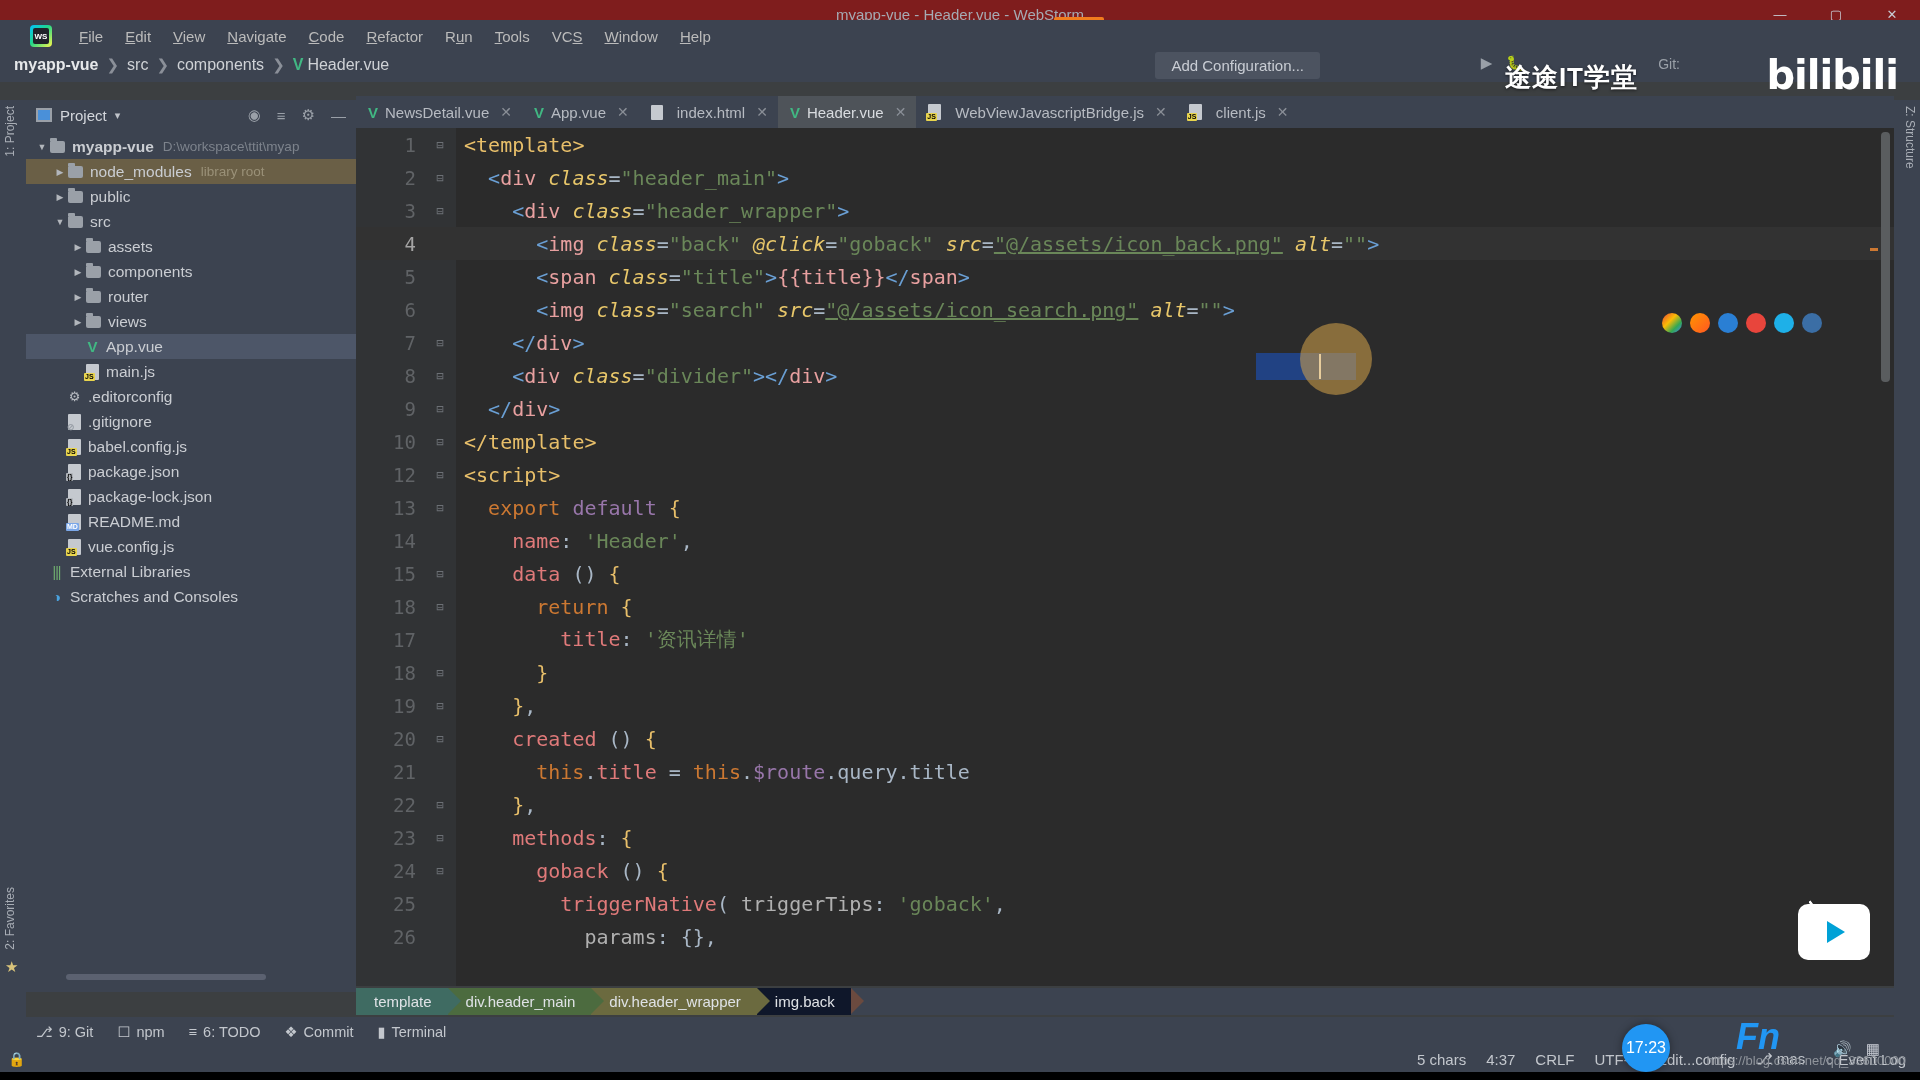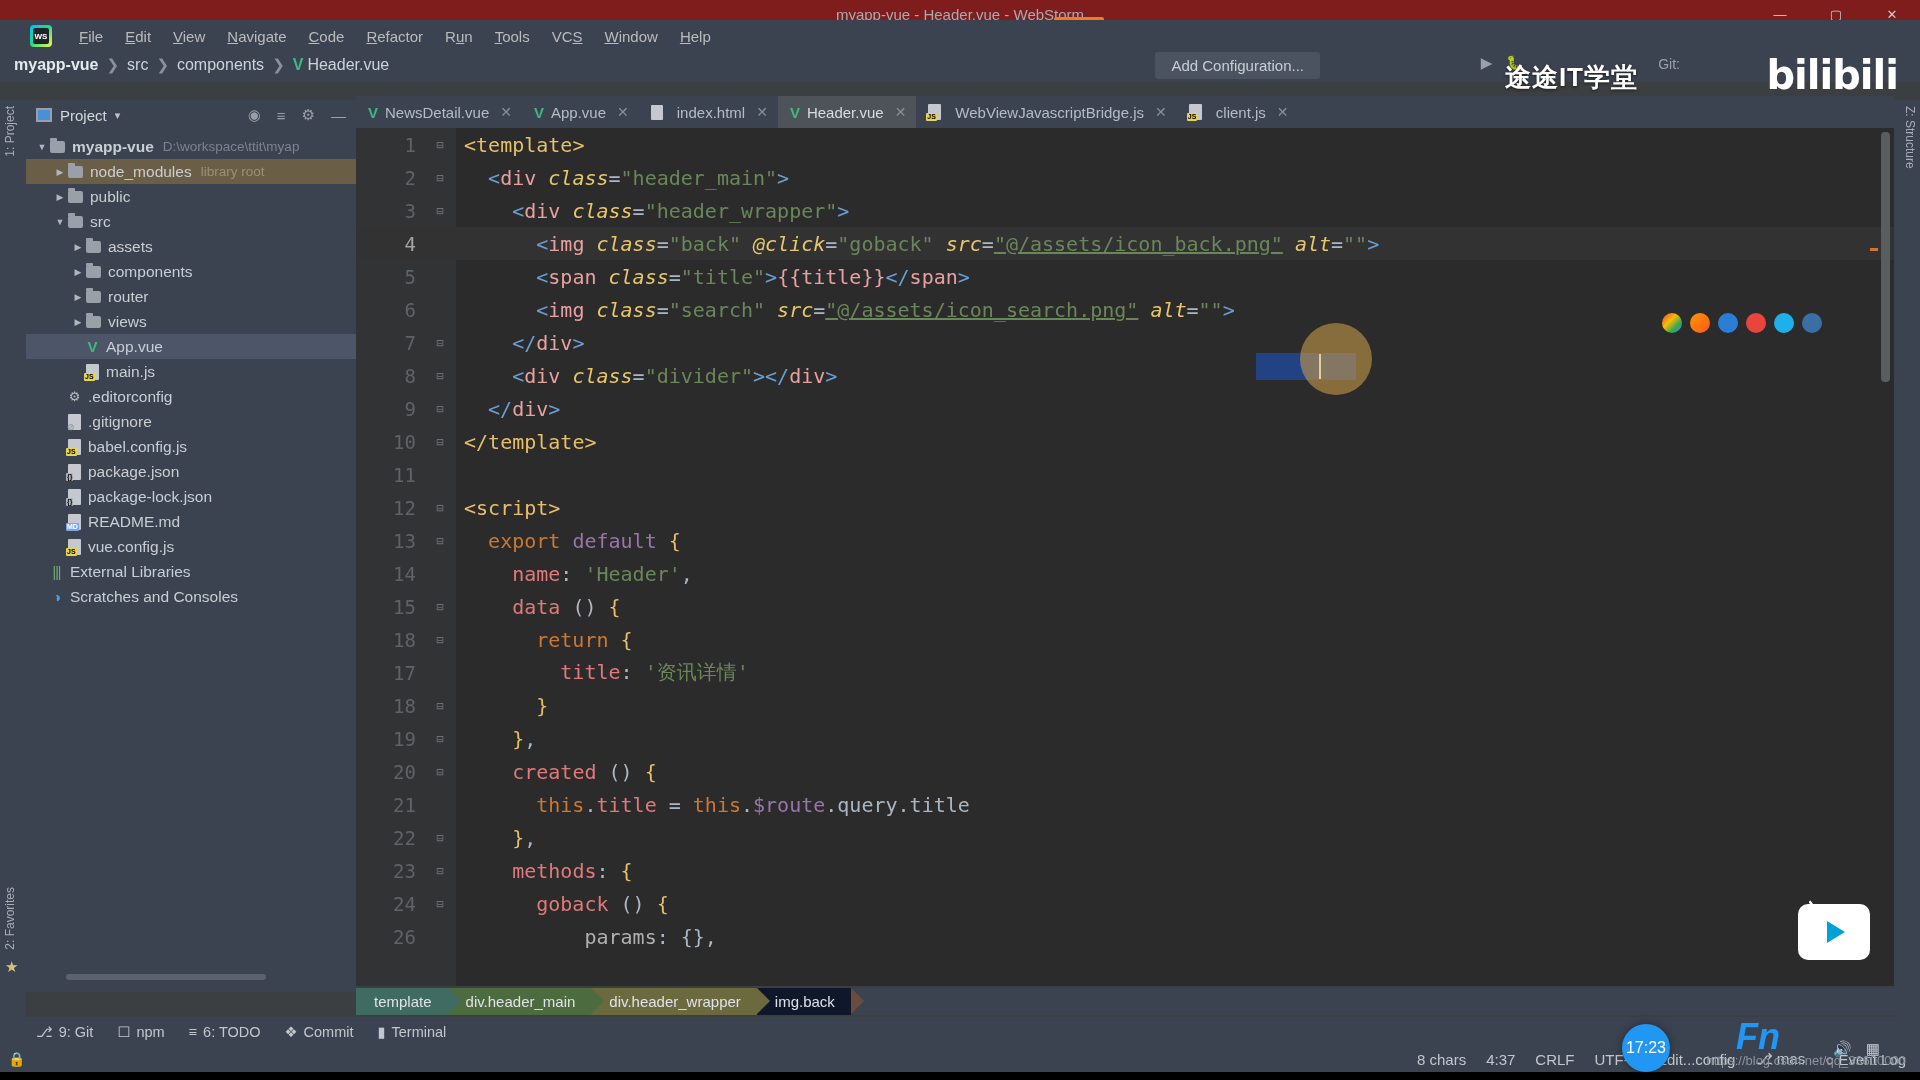--- a/index.html
+++ b/index.html
@@ -514,34 +514,34 @@
         <div class="cline"><span class="lnum">1</span><span class="fold">⊟</span><span class="ctext"><span class="tag">&lt;</span><span class="tag">template</span><span class="tag">&gt;</span></span></div>
         <div class="cline"><span class="lnum">2</span><span class="fold">⊟</span><span class="ctext"><span class="punc">  &lt;</span><span class="tagn">div</span><span class="plain"> </span><span class="attr">class</span><span class="plain">=</span><span class="str">"header_main"</span><span class="punc">&gt;</span></span></div>
         <div class="cline"><span class="lnum">3</span><span class="fold">⊟</span><span class="ctext"><span class="punc">    &lt;</span><span class="tagn">div</span><span class="plain"> </span><span class="attr">class</span><span class="plain">=</span><span class="str">"header_wrapper"</span><span class="punc">&gt;</span></span></div>
         <div class="cline cursorline"><span class="lnum">4</span><span class="fold"></span><span class="ctext"><span class="punc">      &lt;</span><span class="tagn">img</span><span class="plain"> </span><span class="attr">class</span><span class="plain">=</span><span class="str">"back"</span><span class="plain"> </span><span class="attr">@click</span><span class="plain">=</span><span class="str">"goback"</span><span class="plain"> </span><span class="attr">src</span><span class="plain">=</span><span class="strl">"@/assets/icon_back.png"</span><span class="plain"> </span><span class="attr">alt</span><span class="plain">=</span><span class="str">""</span><span class="punc">&gt;</span></span></div>
         <div class="cline"><span class="lnum">5</span><span class="fold"></span><span class="ctext"><span class="punc">      &lt;</span><span class="tagn">span</span><span class="plain"> </span><span class="attr">class</span><span class="plain">=</span><span class="str">"title"</span><span class="punc">&gt;</span><span class="mustache">{{title}}</span><span class="punc">&lt;/</span><span class="tagn">span</span><span class="punc">&gt;</span></span></div>
         <div class="cline"><span class="lnum">6</span><span class="fold"></span><span class="ctext"><span class="punc">      &lt;</span><span class="tagn">img</span><span class="plain"> </span><span class="attr">class</span><span class="plain">=</span><span class="str">"search"</span><span class="plain"> </span><span class="attr">src</span><span class="plain">=</span><span class="strl">"@/assets/icon_search.png"</span><span class="plain"> </span><span class="attr">alt</span><span class="plain">=</span><span class="str">""</span><span class="punc">&gt;</span></span></div>
         <div class="cline"><span class="lnum">7</span><span class="fold">⊟</span><span class="ctext"><span class="punc">    &lt;/</span><span class="tagn">div</span><span class="punc">&gt;</span></span></div>
         <div class="cline"><span class="lnum">8</span><span class="fold">⊟</span><span class="ctext"><span class="punc">    &lt;</span><span class="tagn">div</span><span class="plain"> </span><span class="attr">class</span><span class="plain">=</span><span class="str">"divider"</span><span class="punc">&gt;&lt;/</span><span class="tagn">div</span><span class="punc">&gt;</span></span></div>
         <div class="cline"><span class="lnum">9</span><span class="fold">⊟</span><span class="ctext"><span class="punc">  &lt;/</span><span class="tagn">div</span><span class="punc">&gt;</span></span></div>
         <div class="cline"><span class="lnum">10</span><span class="fold">⊟</span><span class="ctext"><span class="tag">&lt;/</span><span class="tag">template</span><span class="tag">&gt;</span></span></div>
-        <div class="cline"><span class="lnum">11</span><span class="fold"></span><span class="ctext"></span></div>
         <div class="cline"><span class="lnum">12</span><span class="fold">⊟</span><span class="ctext"><span class="tag">&lt;</span><span class="tag">script</span><span class="tag">&gt;</span></span></div>
         <div class="cline"><span class="lnum">13</span><span class="fold">⊟</span><span class="ctext"><span class="plain">  </span><span class="kw">export</span><span class="plain"> </span><span class="kw2">default</span><span class="plain"> </span><span class="tag">{</span></span></div>
         <div class="cline"><span class="lnum">14</span><span class="fold"></span><span class="ctext"><span class="plain">    </span><span class="prop">name</span><span class="plain">: </span><span class="str">'Header'</span><span class="plain">,</span></span></div>
         <div class="cline"><span class="lnum">15</span><span class="fold">⊟</span><span class="ctext"><span class="plain">    </span><span class="prop">data</span><span class="plain"> () </span><span class="tag">{</span></span></div>
         <div class="cline"><span class="lnum">18</span><span class="fold">⊟</span><span class="ctext"><span class="plain">      </span><span class="kw">return</span><span class="plain"> </span><span class="tag">{</span></span></div>
         <div class="cline"><span class="lnum">17</span><span class="fold"></span><span class="ctext"><span class="plain">        </span><span class="prop">title</span><span class="plain">: </span><span class="str">'资讯详情'</span></span></div>
         <div class="cline"><span class="lnum">18</span><span class="fold">⊟</span><span class="ctext"><span class="plain">      </span><span class="tag">}</span></span></div>
         <div class="cline"><span class="lnum">19</span><span class="fold">⊟</span><span class="ctext"><span class="plain">    </span><span class="tag">}</span><span class="plain">,</span></span></div>
         <div class="cline"><span class="lnum">20</span><span class="fold">⊟</span><span class="ctext"><span class="plain">    </span><span class="prop">created</span><span class="plain"> () </span><span class="tag">{</span></span></div>
         <div class="cline"><span class="lnum">21</span><span class="fold"></span><span class="ctext"><span class="plain">      </span><span class="kw">this</span><span class="plain">.</span><span class="prop">title</span><span class="plain"> = </span><span class="kw">this</span><span class="plain">.</span><span class="kw2">$route</span><span class="plain">.</span><span class="plain">query</span><span class="plain">.</span><span class="plain">title</span></span></div>
         <div class="cline"><span class="lnum">22</span><span class="fold">⊟</span><span class="ctext"><span class="plain">    </span><span class="tag">}</span><span class="plain">,</span></span></div>
         <div class="cline"><span class="lnum">23</span><span class="fold">⊟</span><span class="ctext"><span class="plain">    </span><span class="prop">methods</span><span class="plain">: </span><span class="tag">{</span></span></div>
         <div class="cline"><span class="lnum">24</span><span class="fold">⊟</span><span class="ctext"><span class="plain">      </span><span class="prop">goback</span><span class="plain"> () </span><span class="tag">{</span></span></div>
+        <div class="cline"><span class="lnum">25</span><span class="fold"></span><span class="ctext"><span class="plain">        </span><span class="prop">triggerNative</span><span class="plain">( </span><span class="param">triggerTips</span><span class="plain">: </span><span class="str">'goback'</span><span class="plain">,</span></span></div>
         <div class="cline"><span class="lnum">26</span><span class="fold"></span><span class="ctext"><span class="plain">          </span><span class="param">params</span><span class="plain">: </span><span class="plain">{}</span><span class="plain">,</span></span></div>
       </div>
 
     <div class="sel-box"></div>
     <div class="caret"></div>
     <div class="mouse-blob"></div>
 
     <div class="ed-scroll"></div>
     <div class="marker-dot" style="top:120px;"></div>
 
@@ -589,21 +589,21 @@
     </span>
     <span class="tbi">
       <span>▮</span>
       <span>Terminal</span>
     </span>
   </div>
 
   <div class="statusbar">
     <span class="sb-left">🔒</span>
     <span class="sb-right">
-      <span>8 chars</span>
+      <span>5 chars</span>
       <span>4:37</span>
       <span>CRLF</span>
       <span>UTF-8</span>
       <span>Edit...config</span>
       <span>⎇ <span>mas</span></span>
       <span>○ <span>Event Log</span></span>
     </span>
   </div>
 
   <div class="clock">17:23</div>

